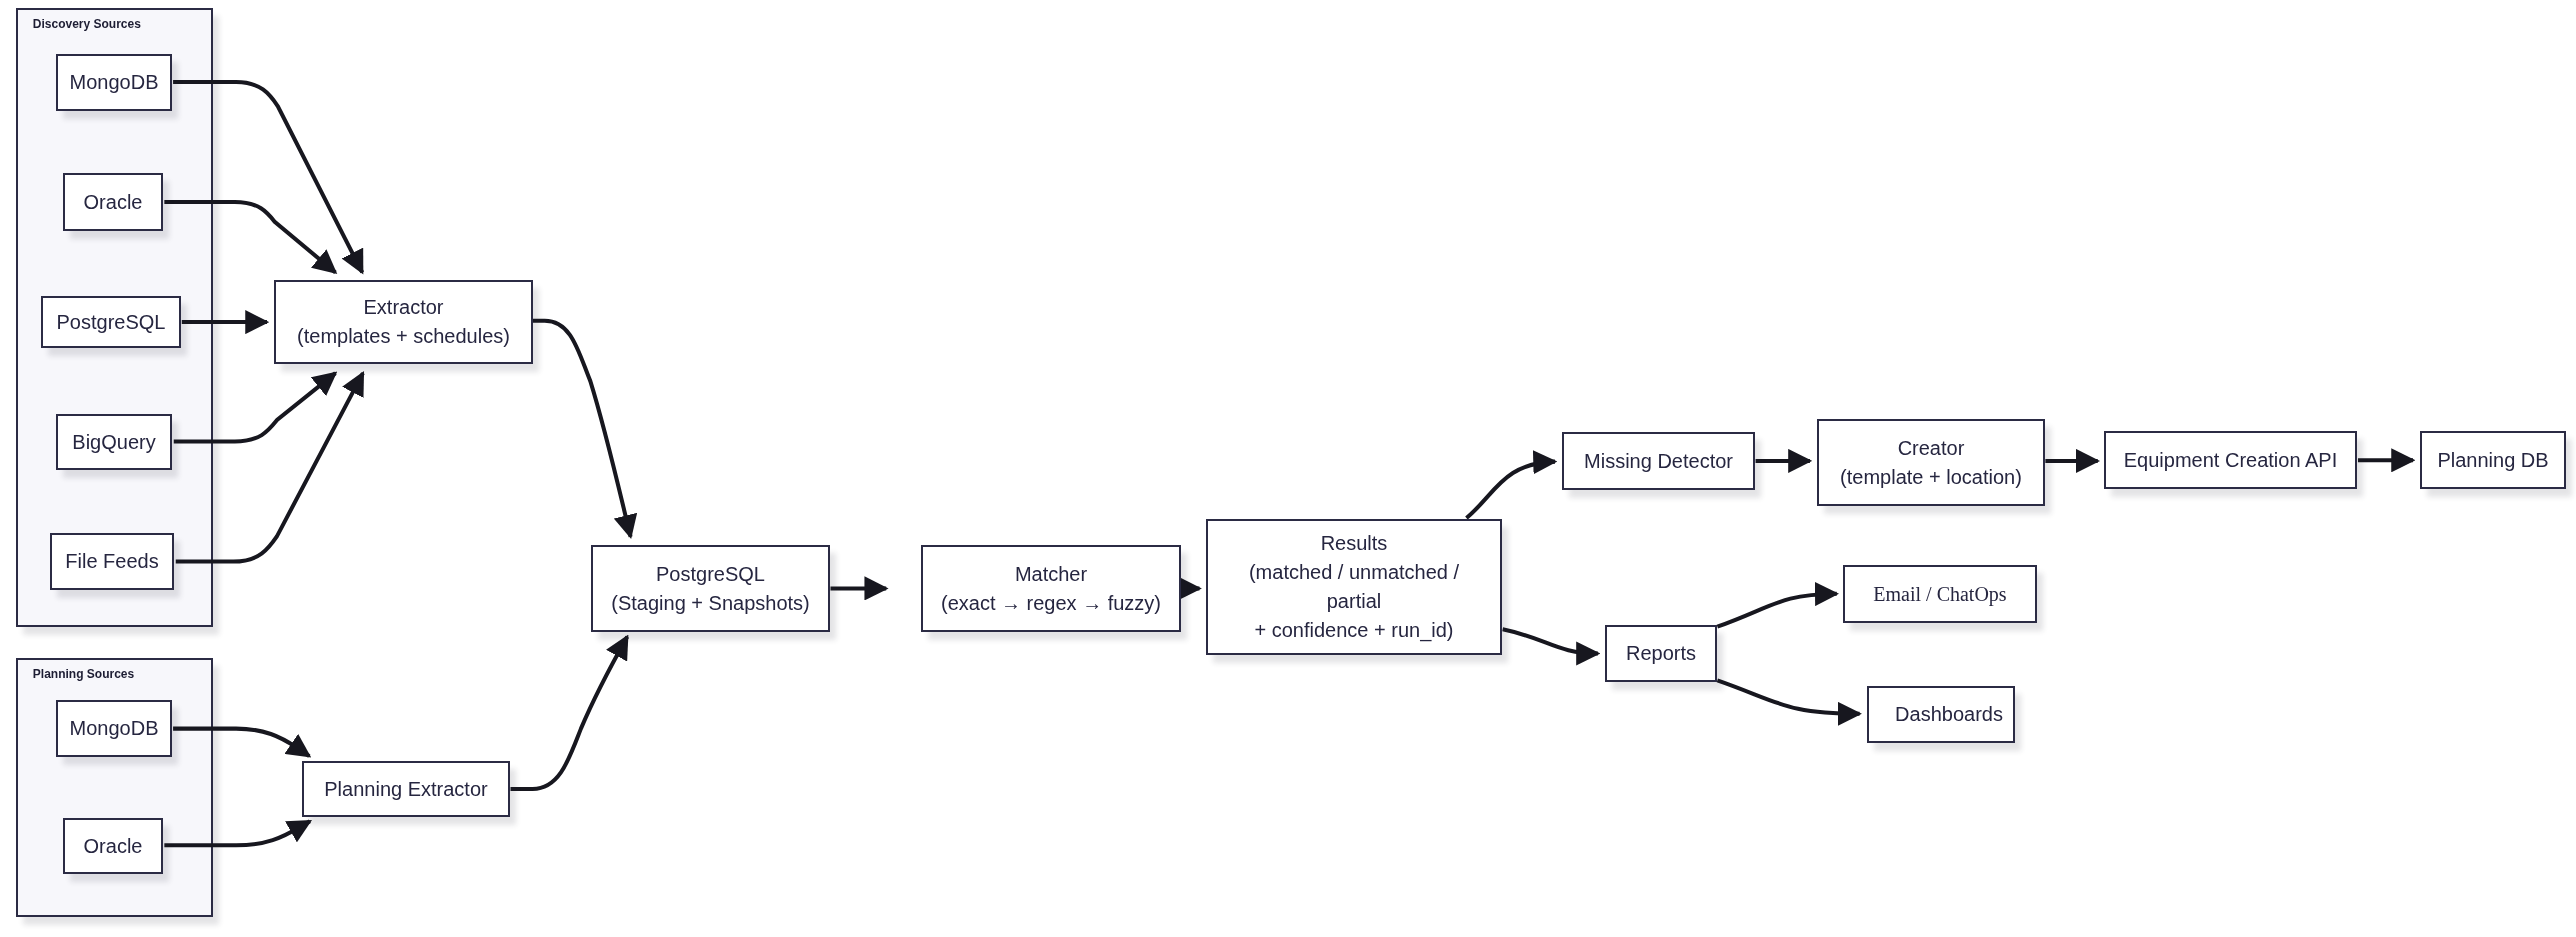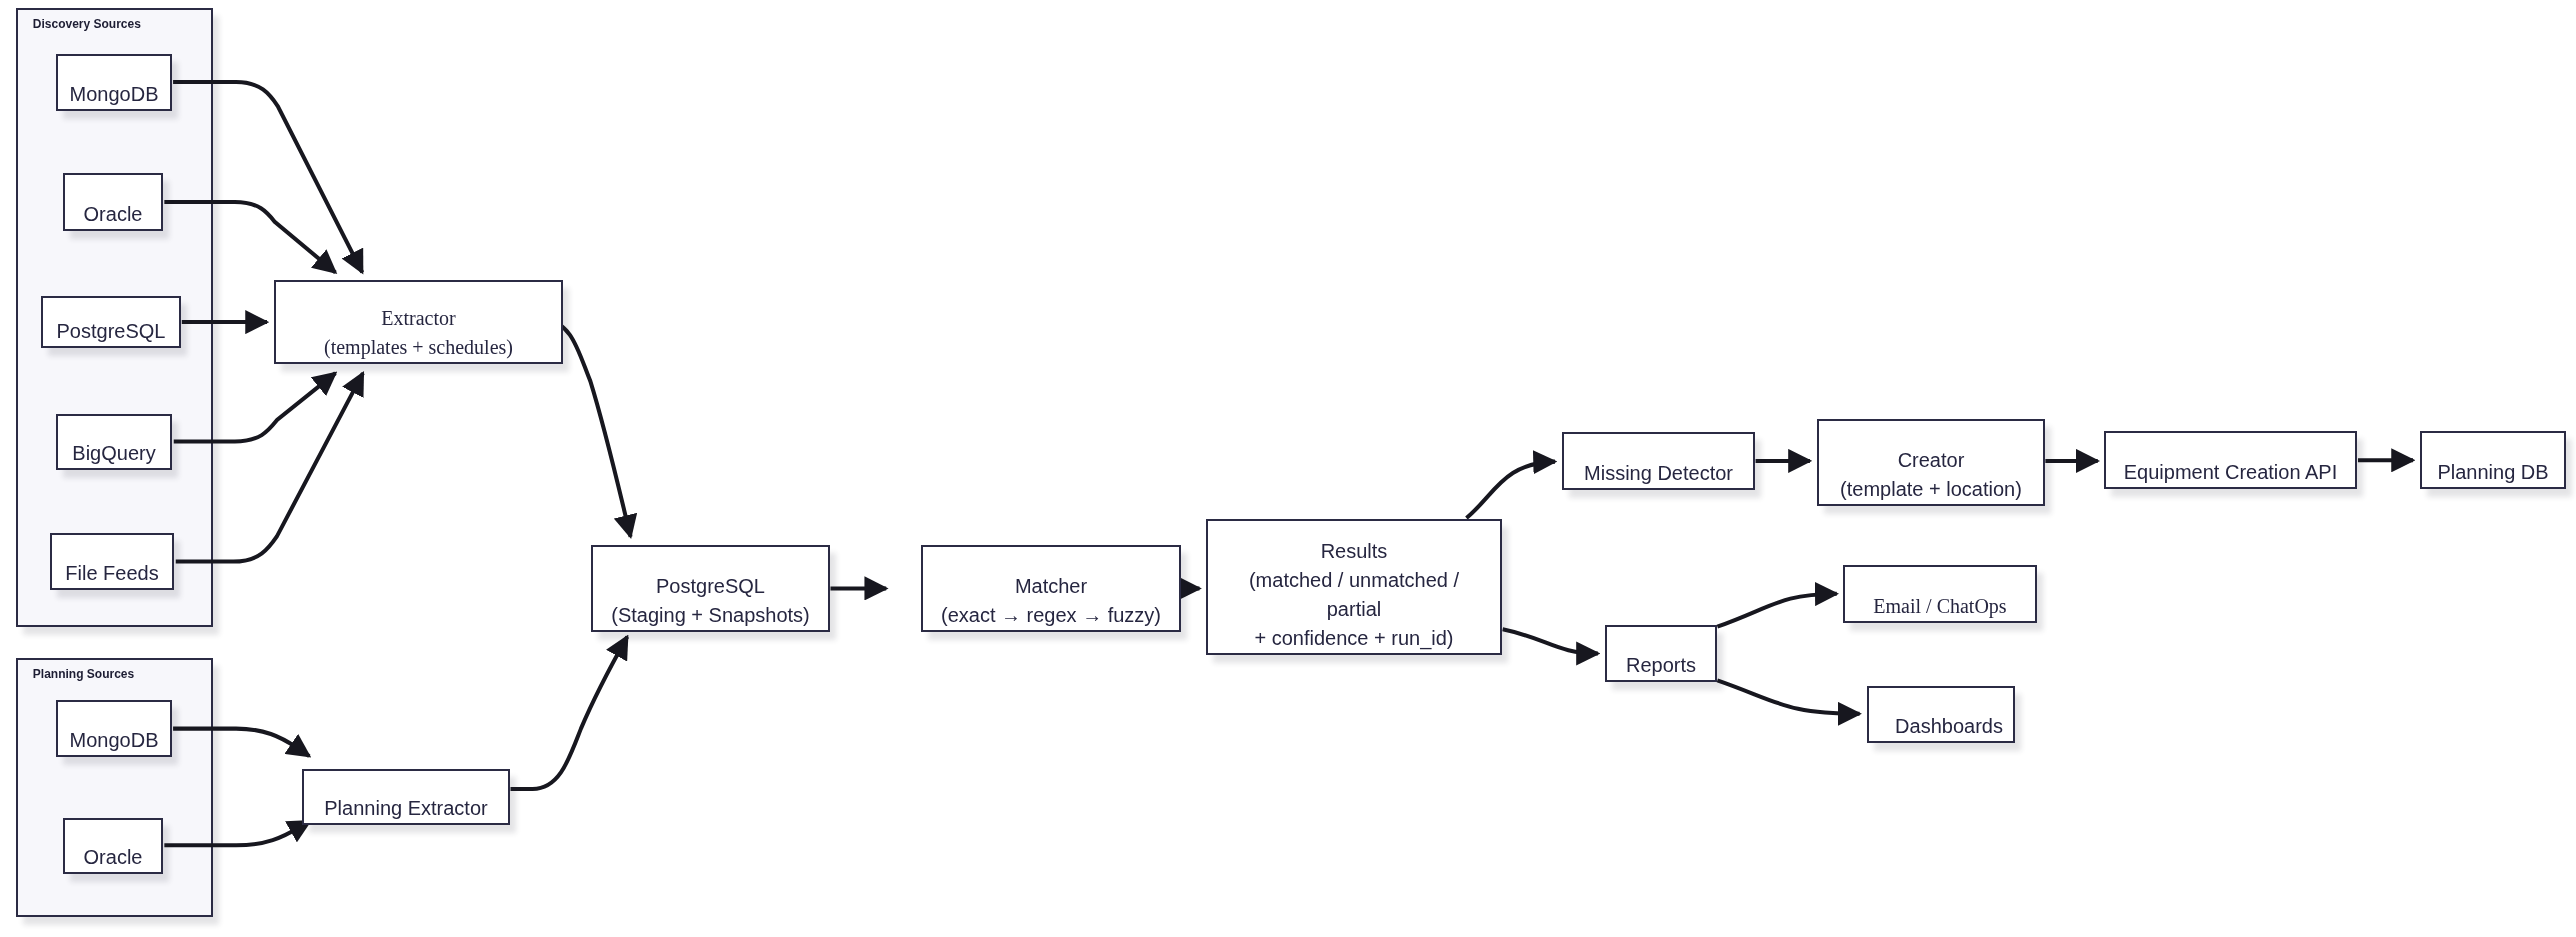--- a/index.html
+++ b/index.html
@@ -40,21 +40,21 @@
   }
   .node {
     position: absolute;
     box-sizing: border-box;
     background: #ffffff;
     border: 2.7px solid #2b2b44;
     box-shadow: 6.7px 8px 5.4px rgba(33,33,52,0.12);
     display: flex;
     flex-direction: column;
     align-items: center;
-    justify-content: flex-end;
+    justify-content: center;
     z-index: 3;
   }
   .node-line {
     font-size: 20px;
     line-height: 29px;
     color: #262640;
     text-align: center;
     white-space: nowrap;
   }
 </style>
@@ -107,25 +107,25 @@
     </div>
     <div class="node" style="left: 50px; top: 533px; width: 124px; height: 57px;">
       <div class="node-line">File Feeds</div>
     </div>
     <div class="node" style="left: 56px; top: 700px; width: 116px; height: 57px;">
       <div class="node-line">MongoDB</div>
     </div>
     <div class="node" style="left: 63px; top: 818px; width: 100px; height: 56px;">
       <div class="node-line">Oracle</div>
     </div>
-    <div class="node" style="left: 274px; top: 280px; width: 289px; height: 84px; font-family: Liberation Serif, serif;">
+    <div class="node" style="left: 274px; top: 280px; width: 259px; height: 84px;">
       <div class="node-line">Extractor</div>
       <div class="node-line">(templates + schedules)</div>
     </div>
-    <div class="node" style="left: 302px; top: 761px; width: 208px; height: 56px; margin-top: 8px;">
+    <div class="node" style="left: 302px; top: 761px; width: 208px; height: 56px;">
       <div class="node-line">Planning Extractor</div>
     </div>
     <div class="node" style="left: 591px; top: 545px; width: 239px; height: 87px;">
       <div class="node-line">PostgreSQL</div>
       <div class="node-line">(Staging + Snapshots)</div>
     </div>
     <div class="node" style="left: 893px; top: 545px; width: 260px; height: 87px; margin-left: 28px;">
       <div class="node-line">Matcher</div>
       <div class="node-line">(exact → regex → fuzzy)</div>
     </div>

